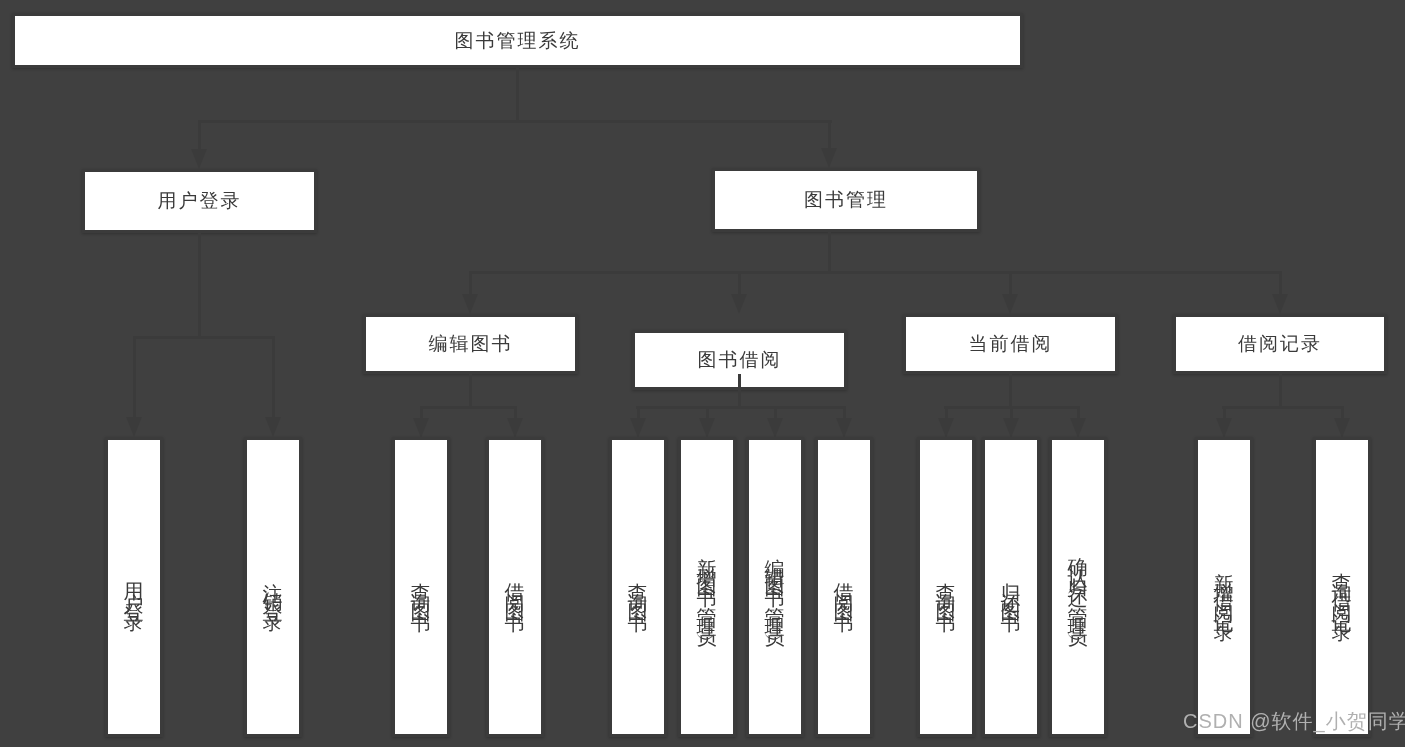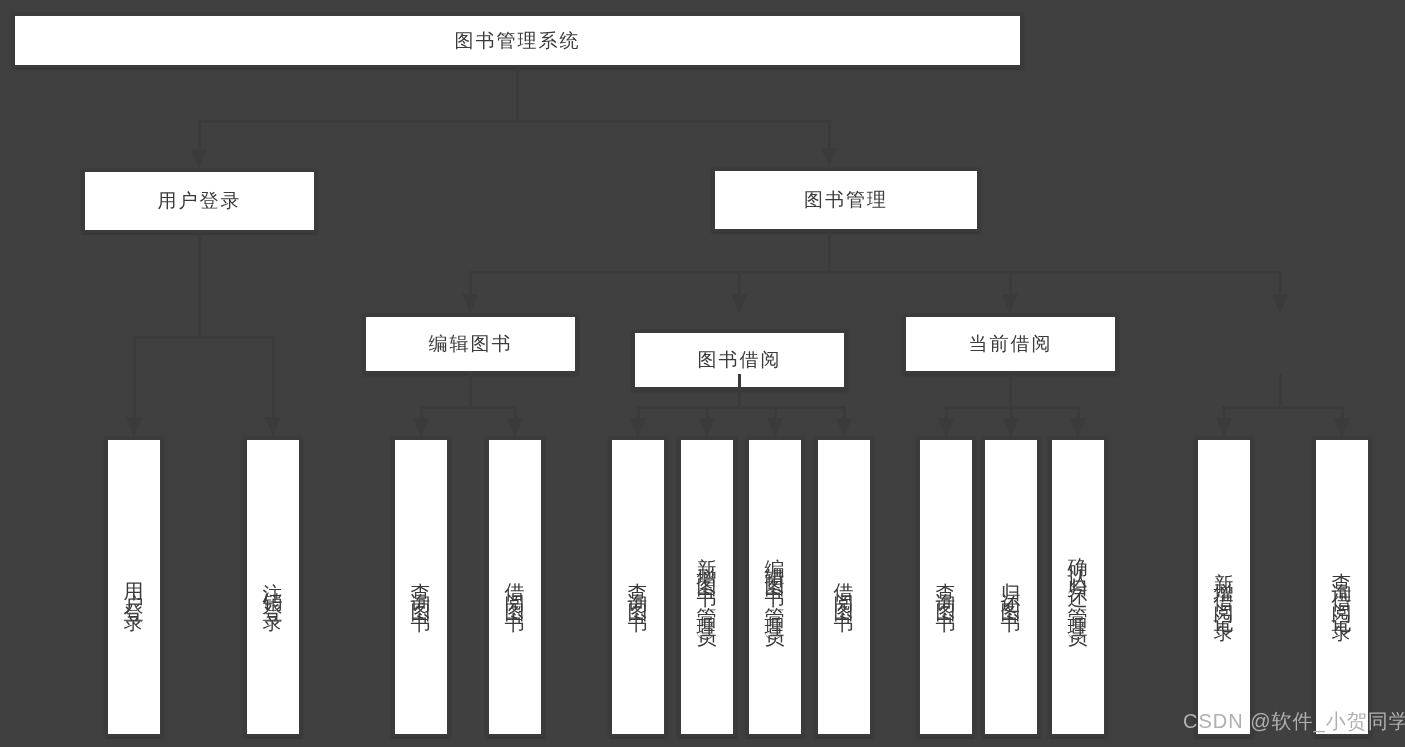--- a/index.html
+++ b/index.html
@@ -94,20 +94,23 @@
 
   <div class="box hbox" style="left:363px; top:314px; width:215px; height:60px;">
     <span>编辑图书</span>
   </div>
   <div class="box hbox" style="left:632px; top:330px; width:215px; height:60px;">
     <span>图书借阅</span>
   </div>
   <div class="box hbox" style="left:903px; top:314px; width:215px; height:60px;">
     <span>当前借阅</span>
   </div>
+  <div class="box hbox" style="left:1173px; top:314px; width:214px; height:60px;">
+    <span>借阅记录</span>
+  </div>
 
   <div class="vline" style="left:469px; top:374px; height:34px;"></div>
   <div class="vline" style="left:738px; top:374px; height:34px;"></div>
   <div class="vline" style="left:1009px; top:374px; height:34px;"></div>
   <div class="vline" style="left:1279px; top:374px; height:34px;"></div>
 
   <div class="hline" style="left:420px; top:406px; width:97px;"></div>
   <div class="hline" style="left:636px; top:406px; width:210px;"></div>
   <div class="hline" style="left:944px; top:406px; width:136px;"></div>
   <div class="hline" style="left:1222px; top:406px; width:122px;"></div>

